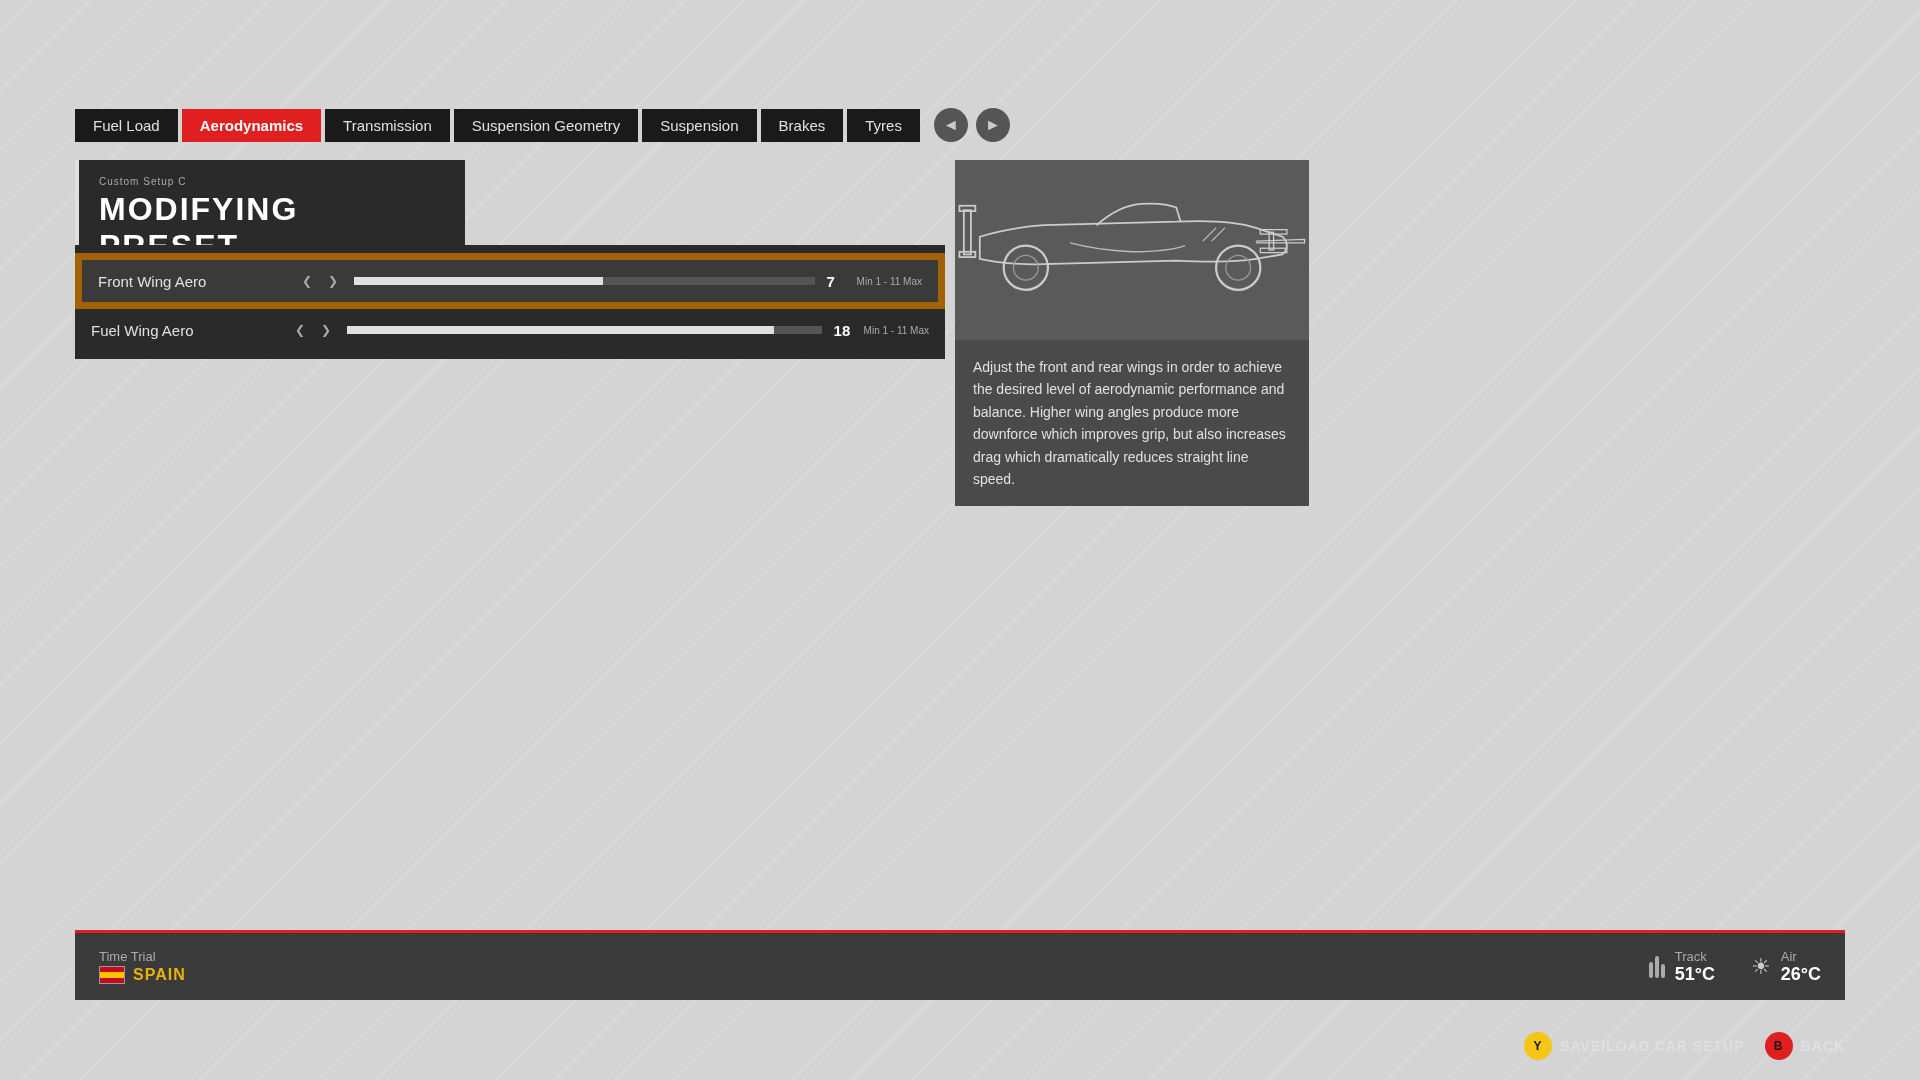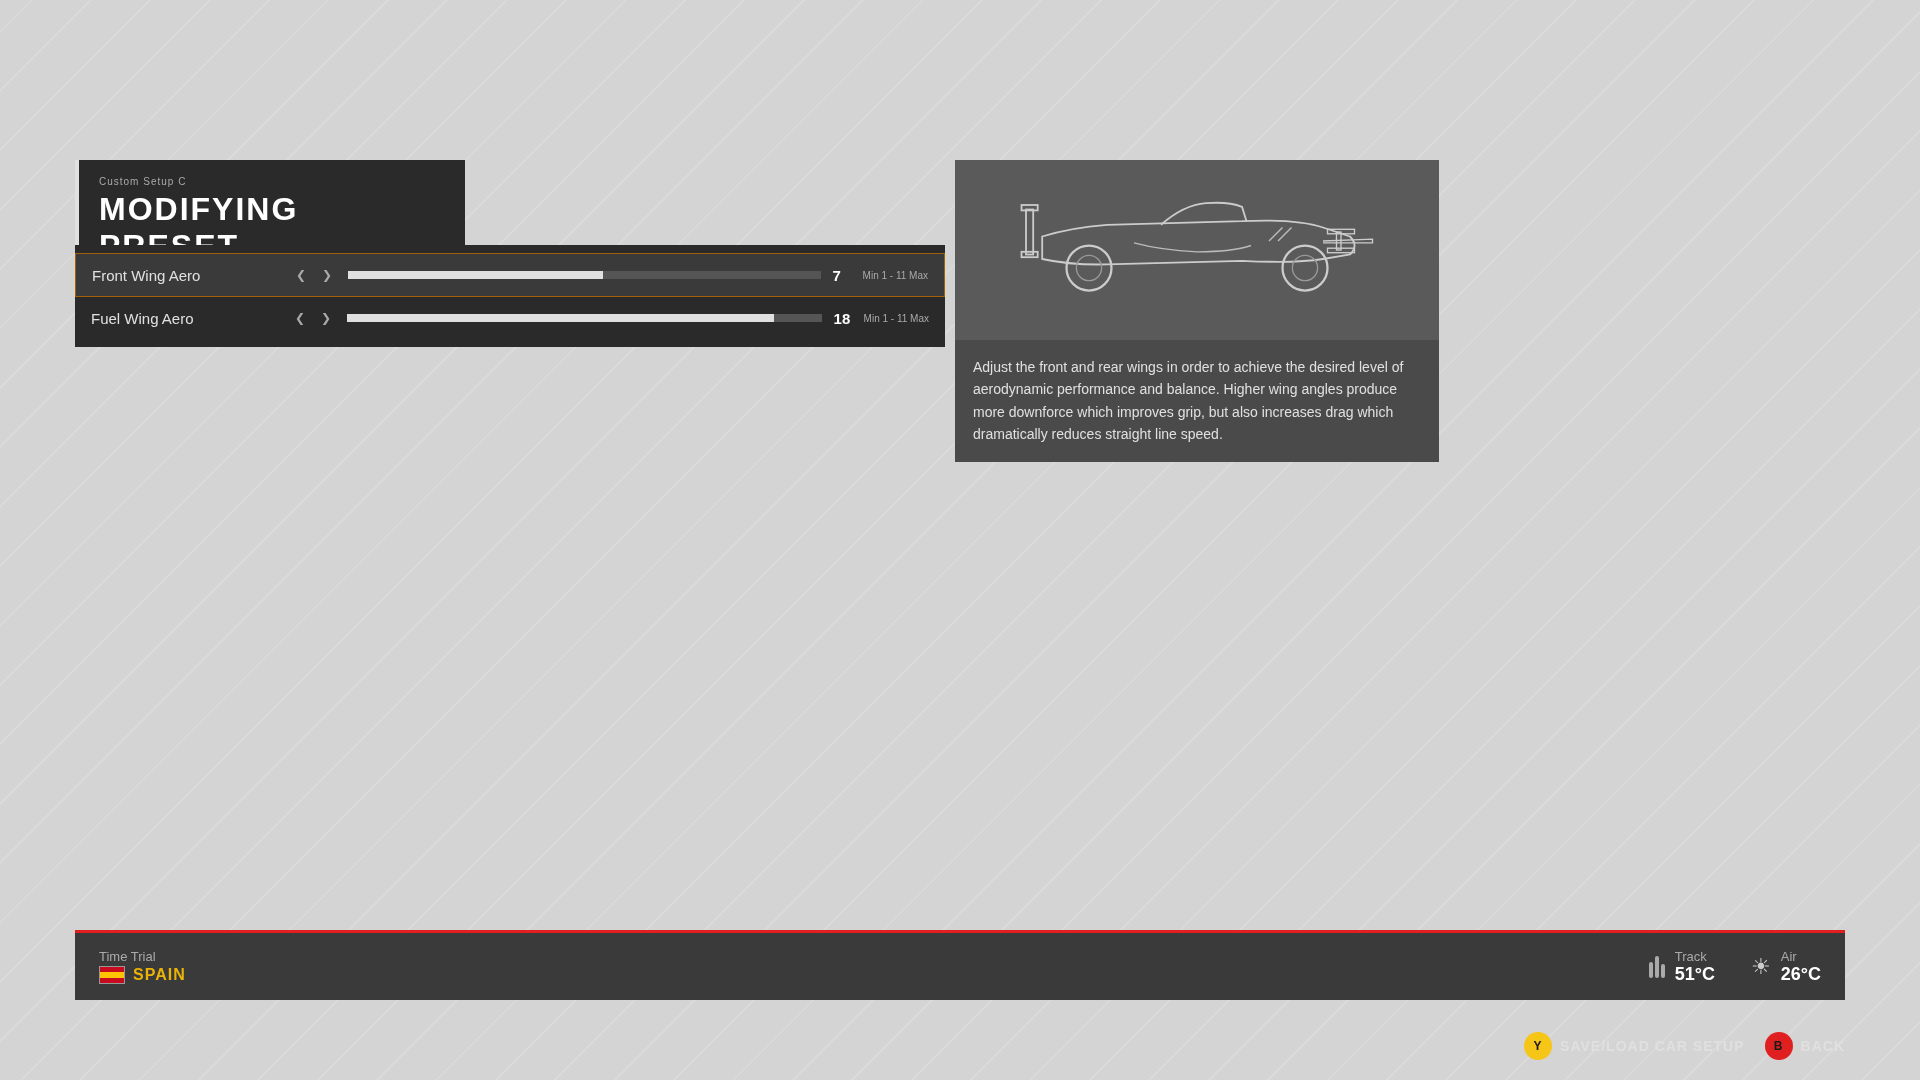--- a/index.html
+++ b/index.html
@@ -120,21 +120,21 @@
     .setting-row {
       display: flex;
       align-items: center;
       padding: 12px 16px;
       color: #e0e0e0;
       font-size: 15px;
     }
 
     .setting-row.active {
       background: #3a3a3a;
-      border: 1px solid #a16207;
+      border: 7px solid #a16207;
     }
 
     .setting-name {
       width: 200px;
       font-weight: 400;
       color: #e0e0e0;
     }
 
     .setting-controls {
       display: flex;
@@ -179,21 +179,21 @@
       color: #aaa;
       font-size: 10px;
       white-space: nowrap;
     }
 
     
     .info-panel {
       position: absolute;
       top: 160px;
       left: 955px;
-      width: 484px;
+      width: 354px;
       background: #4a4a4a;
       padding: 0;
     }
 
     .car-diagram {
       width: 100%;
       height: 180px;
       background: #5a5a5a;
       display: flex;
       align-items: center;
@@ -333,20 +333,33 @@
 
     .btn-yellow { background: #f5c518; }
     .btn-red { background: #e02020; }
 
   </style>
 </head>
 <body>
 
 <div class="main-container">
 
+  <div class="nav-tabs">
+    <div class="nav-tab">Fuel Load</div>
+    <div class="nav-tab active">Aerodynamics</div>
+    <div class="nav-tab">Transmission</div>
+    <div class="nav-tab">Suspension Geometry</div>
+    <div class="nav-tab">Suspension</div>
+    <div class="nav-tab">Brakes</div>
+    <div class="nav-tab">Tyres</div>
+    <div class="nav-icons">
+      <div class="nav-icon-btn">◄</div>
+      <div class="nav-icon-btn">►</div>
+    </div>
+  </div>
 
   <div class="setup-title-box">
     <div class="setup-subtitle">Custom Setup  C</div>
     <div class="setup-title">MODIFYING PRESET</div>
   </div>
 
   <div class="settings-panel">
 
     <div class="setting-row active">
       <div class="setting-name">Front Wing Aero</div>

